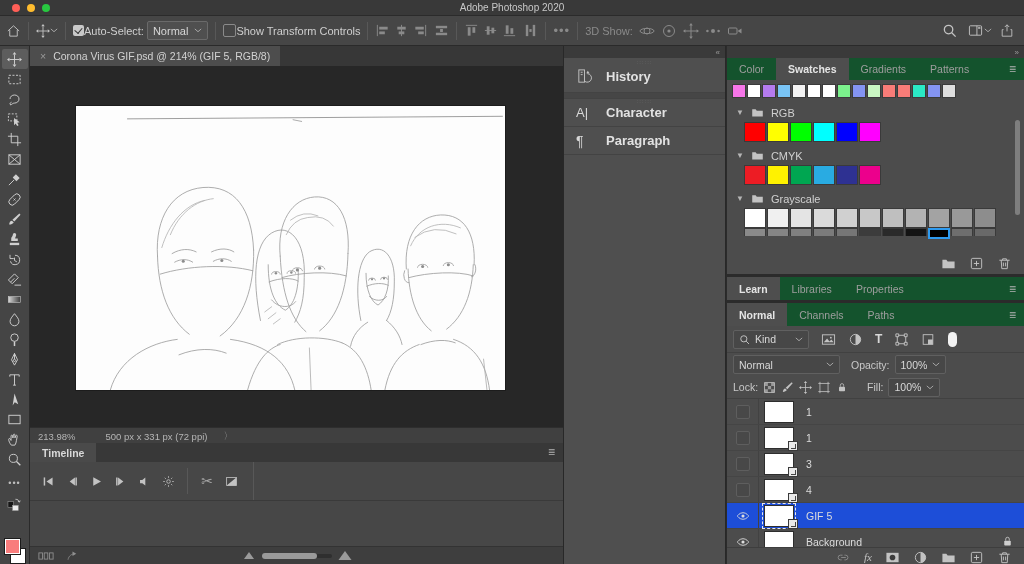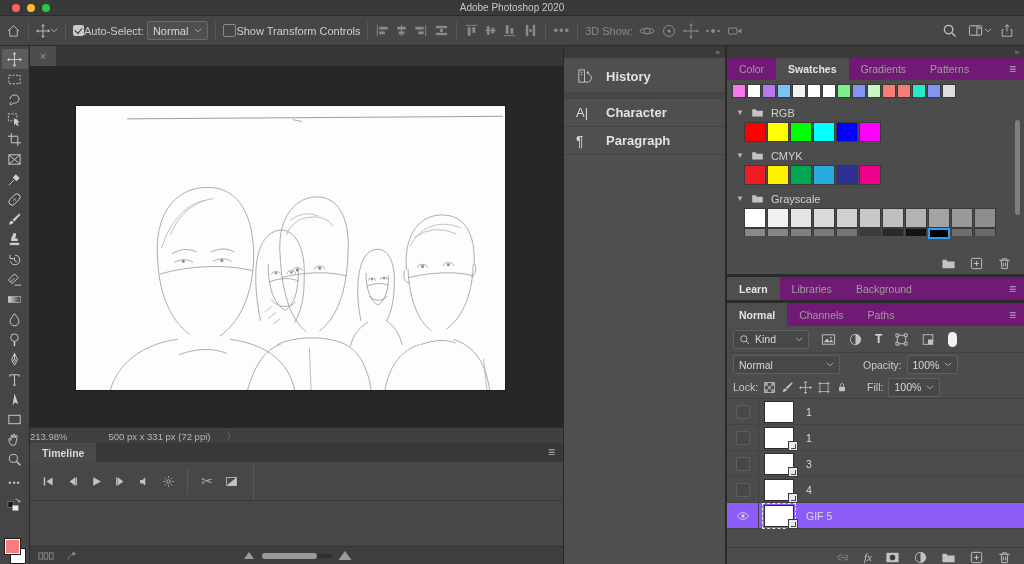--- a/index.html
+++ b/index.html
@@ -60,38 +60,38 @@
   #middledock{left:564px;top:46px;width:161px;height:518px;background:#4f4f4f}
   .dockhead{height:12px;background:#3a3a3a;display:flex;align-items:center;justify-content:flex-end;
             padding:0 6px;color:#9a9a9a;font-size:8px;letter-spacing:-1px}
   .pbtn{height:32px;background:#4f4f4f;border-bottom:1px solid #434343;display:flex;align-items:center;gap:13px;
         padding-left:12px;position:relative}
   .pbtn .dots{position:absolute;top:0;left:0;right:0;text-align:center;color:#6d6d6d;font-size:6px;letter-spacing:1px;line-height:5px}
   .pbtn .icon{width:17px;height:17px}
   .pbtn .lbl{font-size:13px;color:#e2e2e2;font-weight:bold}
   
   #rightdock{left:726px;top:46px;width:298px;height:518px;background:#4c4c4c;border-left:1px solid #2b2b2b;box-sizing:border-box}
-  .tabsrow{background:#701a75;display:flex;align-items:center;position:relative}
+  .tabsrow{background:#14532d;display:flex;align-items:center;position:relative}
   .ptab{height:100%;display:flex;align-items:center;padding:0 12px;color:#9e9e9e;font-size:10.5px}
   .ptab.active{background:#4e4e4e;color:#e4e4e4;font-weight:bold}
   .hamb{position:absolute;right:8px;top:50%;transform:translateY(-50%);color:#b5b5b5;font-size:12px}
   .foldrow{display:flex;align-items:center;gap:7px;height:19px;padding-left:9px;color:#d0d0d0}
   .foldrow svg{width:13px;height:13px}
   .swrow{display:flex;gap:1px;padding-left:17px}
   .sw{width:22px;height:20px;border:1px solid #3a3a3a;box-sizing:border-box}
   .sw.small{width:14px;height:14px}
   .sw.thin{height:8px;border-bottom:none}
   .panelbar{display:flex;justify-content:flex-end;gap:13px;align-items:center;padding-right:12px;color:#c0c0c0}
   .panelbar .icon{width:15px;height:15px}
   
   .ctlrow{display:flex;align-items:center;padding:0 6px;gap:5px;color:#c9c9c9;font-size:10.5px}
   .fbox{background:#474747;border:1px solid #606060;border-radius:2px;height:17px;display:flex;align-items:center;
         padding:0 5px;gap:5px;color:#d8d8d8}
   .lrow{height:25px;display:flex;align-items:center;border-bottom:1px solid #454545;background:#4c4c4c}
-  .lrow.sel{background:#8b5cf6}
+  .lrow.sel{background:#1d4ed8}
   .viscell{width:32px;height:100%;display:flex;align-items:center;justify-content:center;border-right:1px solid #424242;box-sizing:border-box;flex:none}
   .viscell .icon{width:14px;height:14px;color:#dedede}
   .emptybox{width:12px;height:12px;border:1px solid #5e5e5e;border-radius:2px;background:#484848}
   .thumbwrap{width:32px;height:22px;margin-left:5px;position:relative;flex:none}
   .thumb{width:30px;height:22px;background:#fff;border:1px solid #2e2e2e;box-sizing:border-box}
   .thumb.corners{outline:1px dashed #e8e8e8;outline-offset:1px}
   .sobadge{position:absolute;right:-2px;bottom:-2px;width:10px;height:10px;background:#e9e9e9;border:1px solid #3a3a3a;box-sizing:border-box}
   .sobadge:after{content:"";position:absolute;left:2px;top:2px;width:4px;height:4px;border:1px solid #444;border-top:none;border-left:none}
   .lname{margin-left:10px;color:#dcdcdc;font-size:10.5px;flex:1}
   .lockcell{margin-right:10px;width:13px;height:13px;color:#cfcfcf}
@@ -410,20 +410,21 @@
   </div>
   <div class="fg-main">
     <span class="bg"></span>
     <span class="fg" id="fgswatch" style="background: rgb(249, 124, 124);"></span>
   </div>
 </div>
 
 <div id="tabbar" class="abs">
   <div id="doctab">
     <span style="color:#9a9a9a">×</span>
+    <span>Corona Virus GIF.psd @ 214% (GIF 5, RGB/8)</span>
   </div>
 </div>
 
 <div id="canvasarea" class="abs">
   <div id="canvas">
     <svg viewBox="0 0 500 331" width="429" height="284" preserveAspectRatio="none" style="display:block" fill="none" stroke="#9f9f9f" stroke-width="1" stroke-linecap="round">
       <path d="M60 15 L497 12" stroke="#8d8d8d"></path>
         <path d="M253 16 l10 2"></path>
 
       <path d="M95 175 C92 130 112 98 148 95 C185 92 205 120 207 168"></path>
@@ -492,22 +493,22 @@
       <path d="M388 200 C410 194 445 192 463 198"></path>
       <path d="M360 331 C366 300 380 285 400 278"></path>
         <path d="M440 272 C465 280 478 300 482 331"></path>
       <path d="M402 278 C418 272 432 272 442 276"></path>
       <path d="M475 295 L479 331" stroke="#b0b0b0"></path>
     </svg>
   </div>
 </div>
 
 <div id="statusbar" class="abs">
-  <span style="">213.98%</span>
-  <span style="margin-left:41px">500 px x 331 px (72 ppi)</span>
+  <span style="margin-left:8px">213.98%</span>
+  <span style="margin-left:30px">500 px x 331 px (72 ppi)</span>
   <span style="margin-left:16px;color:#9a9a9a">〉</span>
 </div>
 
 <div id="timeline" class="abs">
   <div id="tl-head">
     <div id="tl-tab">
         <span>Timeline</span>
       </div>
     <span style="flex:1"></span>
     <span style="color:#b5b5b5;font-size:12px;margin:0 8px 3px 0">≡</span>
@@ -742,21 +743,21 @@
             <path d="M6.8 7v4M9.2 7v4" stroke="currentColor" fill="none"></path>
           </svg>
         </span>
     </div>
   </div>
   <div style="height:3px;background:#2b2b2b"></div>
 
   <div class="tabsrow" style="height:23px">
     <div class="ptab active">Learn</div>
     <div class="ptab">Libraries</div>
-    <div class="ptab">Background</div>
+    <div class="ptab">Properties</div>
     <span class="hamb">≡</span>
   </div>
   <div style="height:3px;background:#2b2b2b"></div>
 
   <div class="tabsrow" style="height:23px">
     <div class="ptab active">Normal</div>
     <div class="ptab">Channels</div>
     <div class="ptab">Paths</div>
     <span class="hamb">≡</span>
   </div>
@@ -807,21 +808,21 @@
   <div class="ctlrow" style="height:23px">
     <span class="fbox" style="width:95px">
       <span>Normal</span>
       <span style="flex:1"></span>
       <span class="icon chev">
           <svg viewBox="0 0 10 6">
             <path d="M1 1l4 3.5L9 1" stroke="currentColor" fill="none"></path>
           </svg>
         </span>
     </span>
-    <span style="margin-left:18px">Opacity:</span>
+    <span style="margin-left:6px">Opacity:</span>
     <span class="fbox">
       <span>100%</span>
       <span class="icon chev">
           <svg viewBox="0 0 10 6">
             <path d="M1 1l4 3.5L9 1" stroke="currentColor" fill="none"></path>
           </svg>
         </span>
     </span>
   </div>
   <div class="ctlrow" style="height:22px;border-bottom:1px solid #414141">
@@ -913,20 +914,40 @@
               <circle cx="8" cy="8" r="1.8" fill="currentColor" stroke="none"></circle>
             </svg>
           </span>
         </div>
         <div class="thumbwrap">
           <div class="thumb corners"></div>
           <span class="sobadge"></span>
         </div>
         <span class="lname">GIF 5</span>
       </div>
+      <div class="lrow">
+        <div class="viscell">
+          <span class="icon" style="width:14px;height:14px">
+            <svg viewBox="0 0 16 16">
+              <path d="M1.5 8S4 4.2 8 4.2 14.5 8 14.5 8 12 11.8 8 11.8 1.5 8 1.5 8z" stroke="currentColor" fill="none"></path>
+              <circle cx="8" cy="8" r="1.8" fill="currentColor" stroke="none"></circle>
+            </svg>
+          </span>
+        </div>
+        <div class="thumbwrap">
+          <div class="thumb"></div>
+        </div>
+        <span class="lname">Background</span>
+        <span class="icon lockcell">
+          <svg viewBox="0 0 16 16">
+            <rect x="4" y="7" width="8" height="6" rx="1" fill="currentColor" stroke="none"></rect>
+            <path d="M5.8 7V5a2.2 2.2 0 014.4 0v2" stroke="currentColor" fill="none"></path>
+          </svg>
+        </span>
+      </div>
     </div>
   <div class="panelbar" style="height:18px;border-top:1px solid #3e3e3e">
     <span class="icon dim">
         <svg viewBox="0 0 16 16">
           <path d="M6 10.5H4.8a2.5 2.5 0 010-5H7M9 5.5h1.2a2.5 2.5 0 010 5H9M5.5 8h5" stroke="currentColor" fill="none"></path>
         </svg>
       </span>
     <span style="font-style:italic;color:#c0c0c0;font-size:11px;font-family:'Liberation Serif',serif">fx</span>
     <span class="icon">
         <svg viewBox="0 0 16 16">

